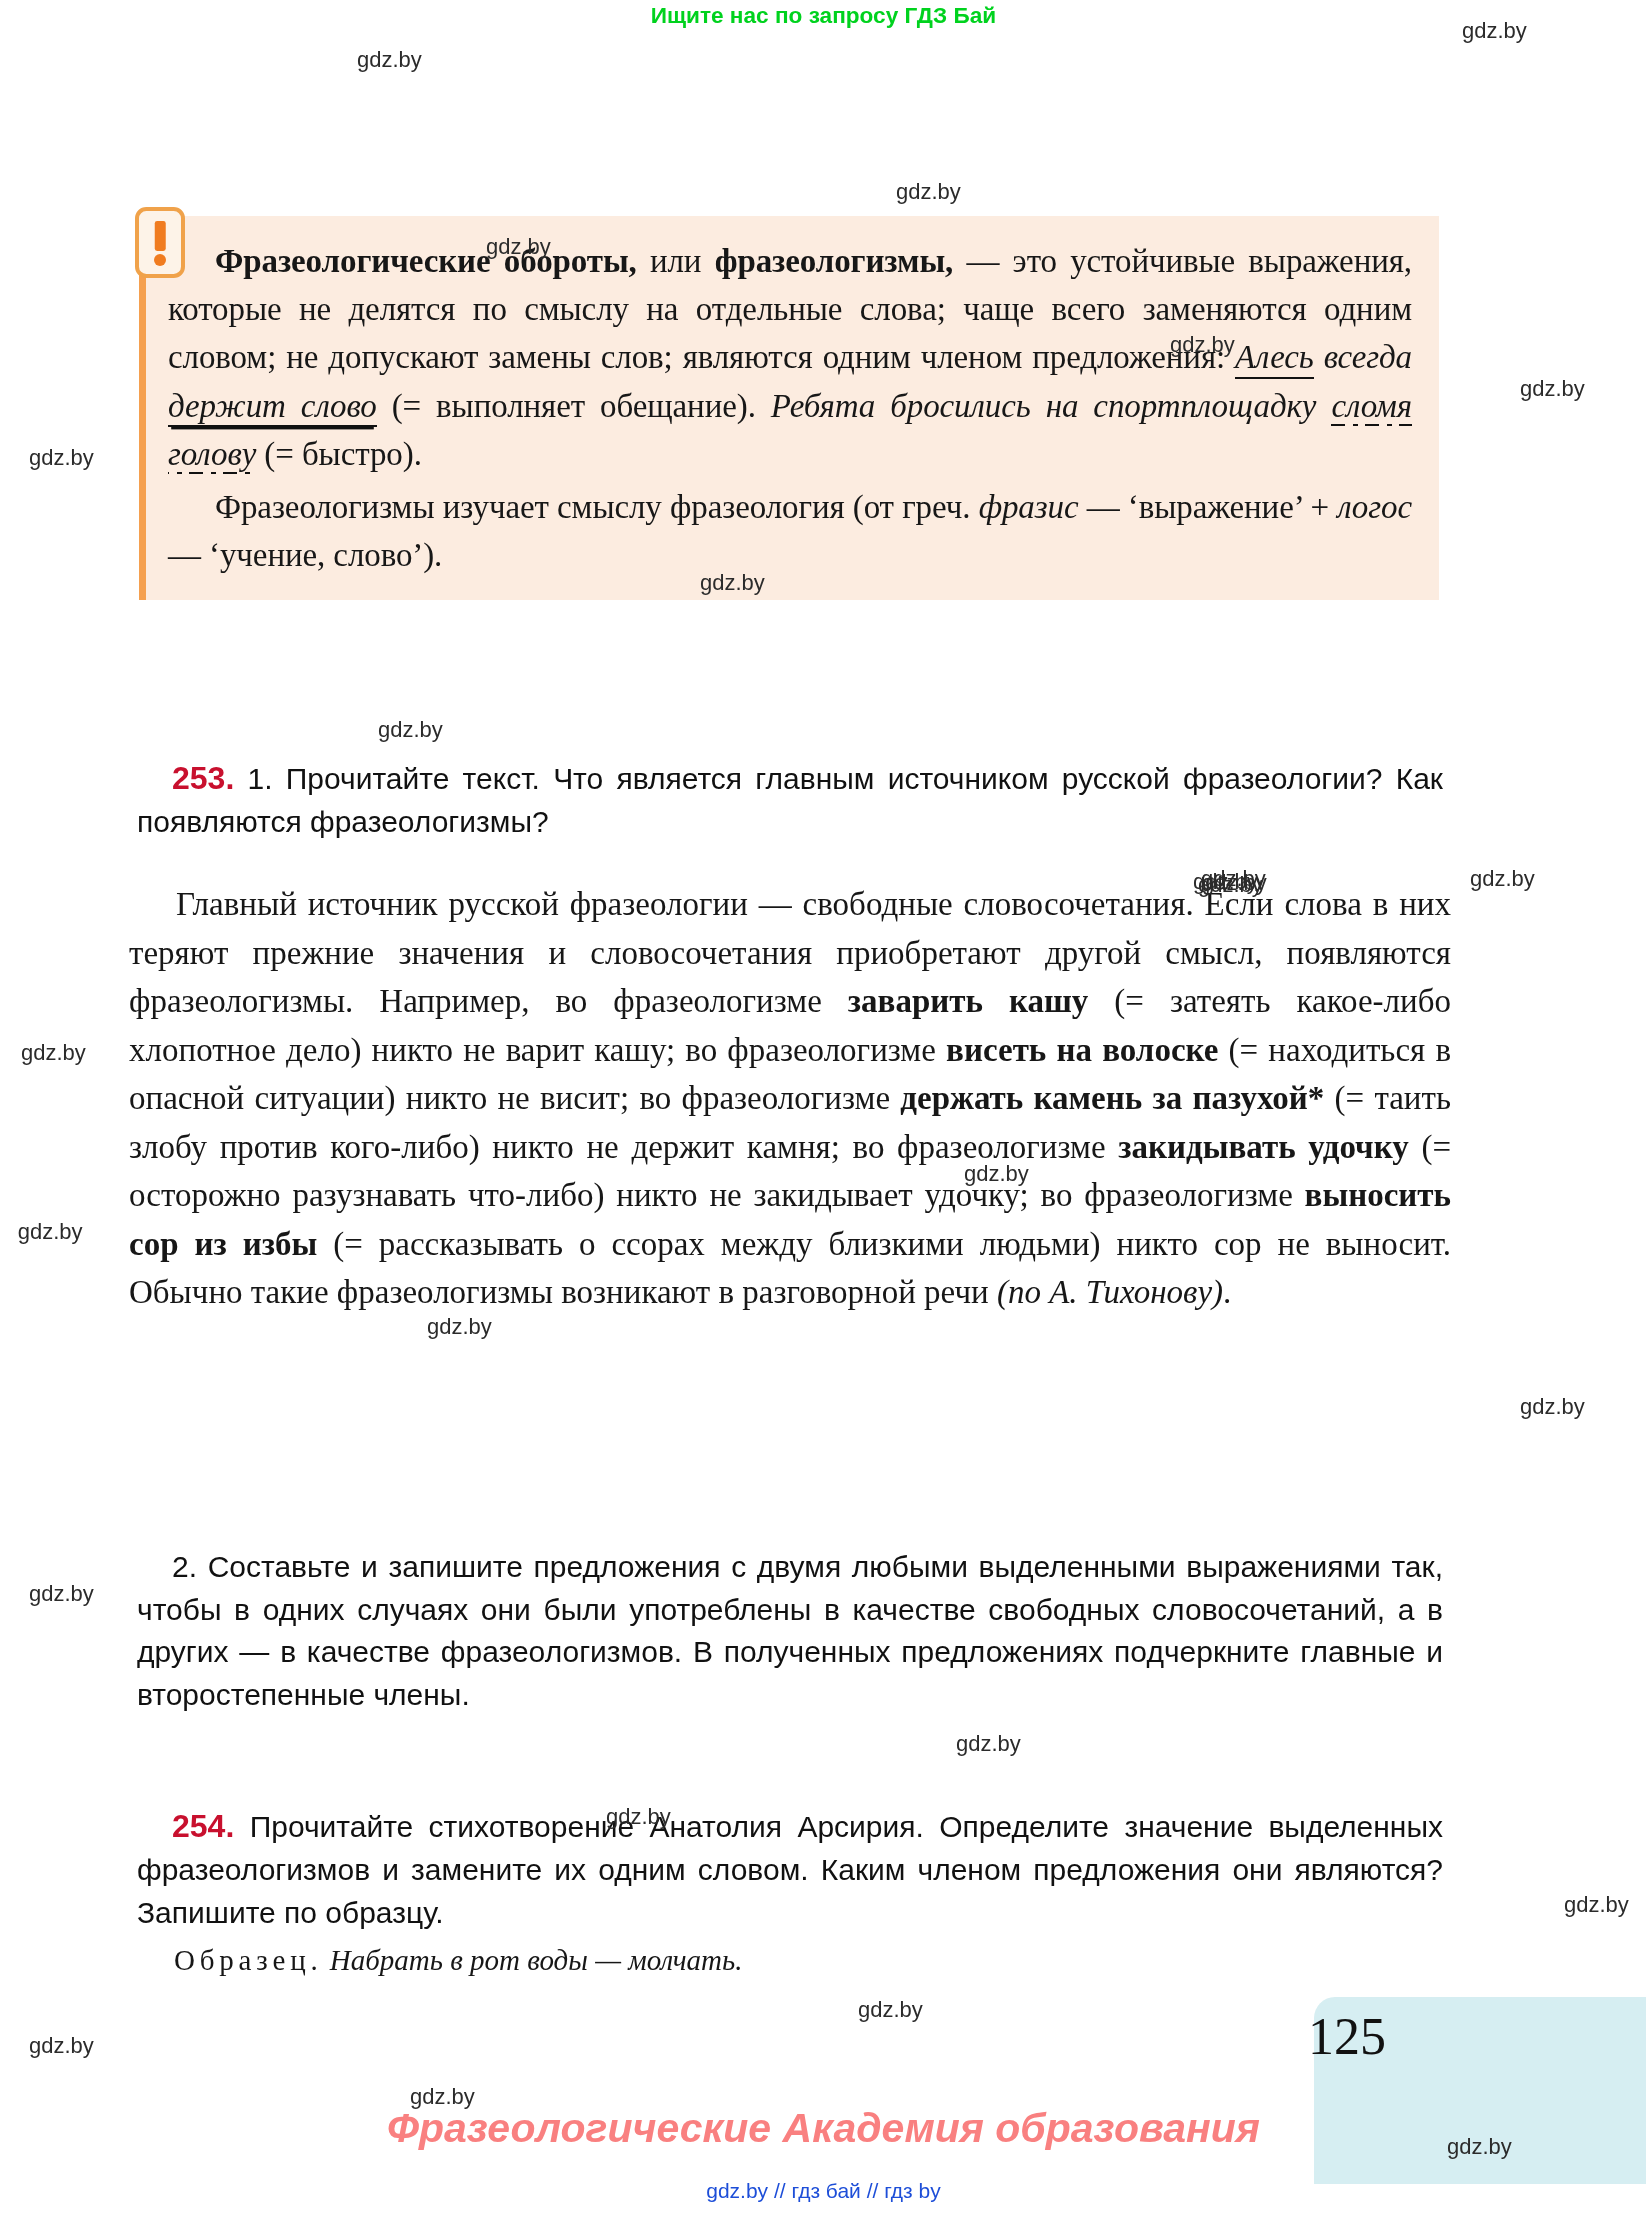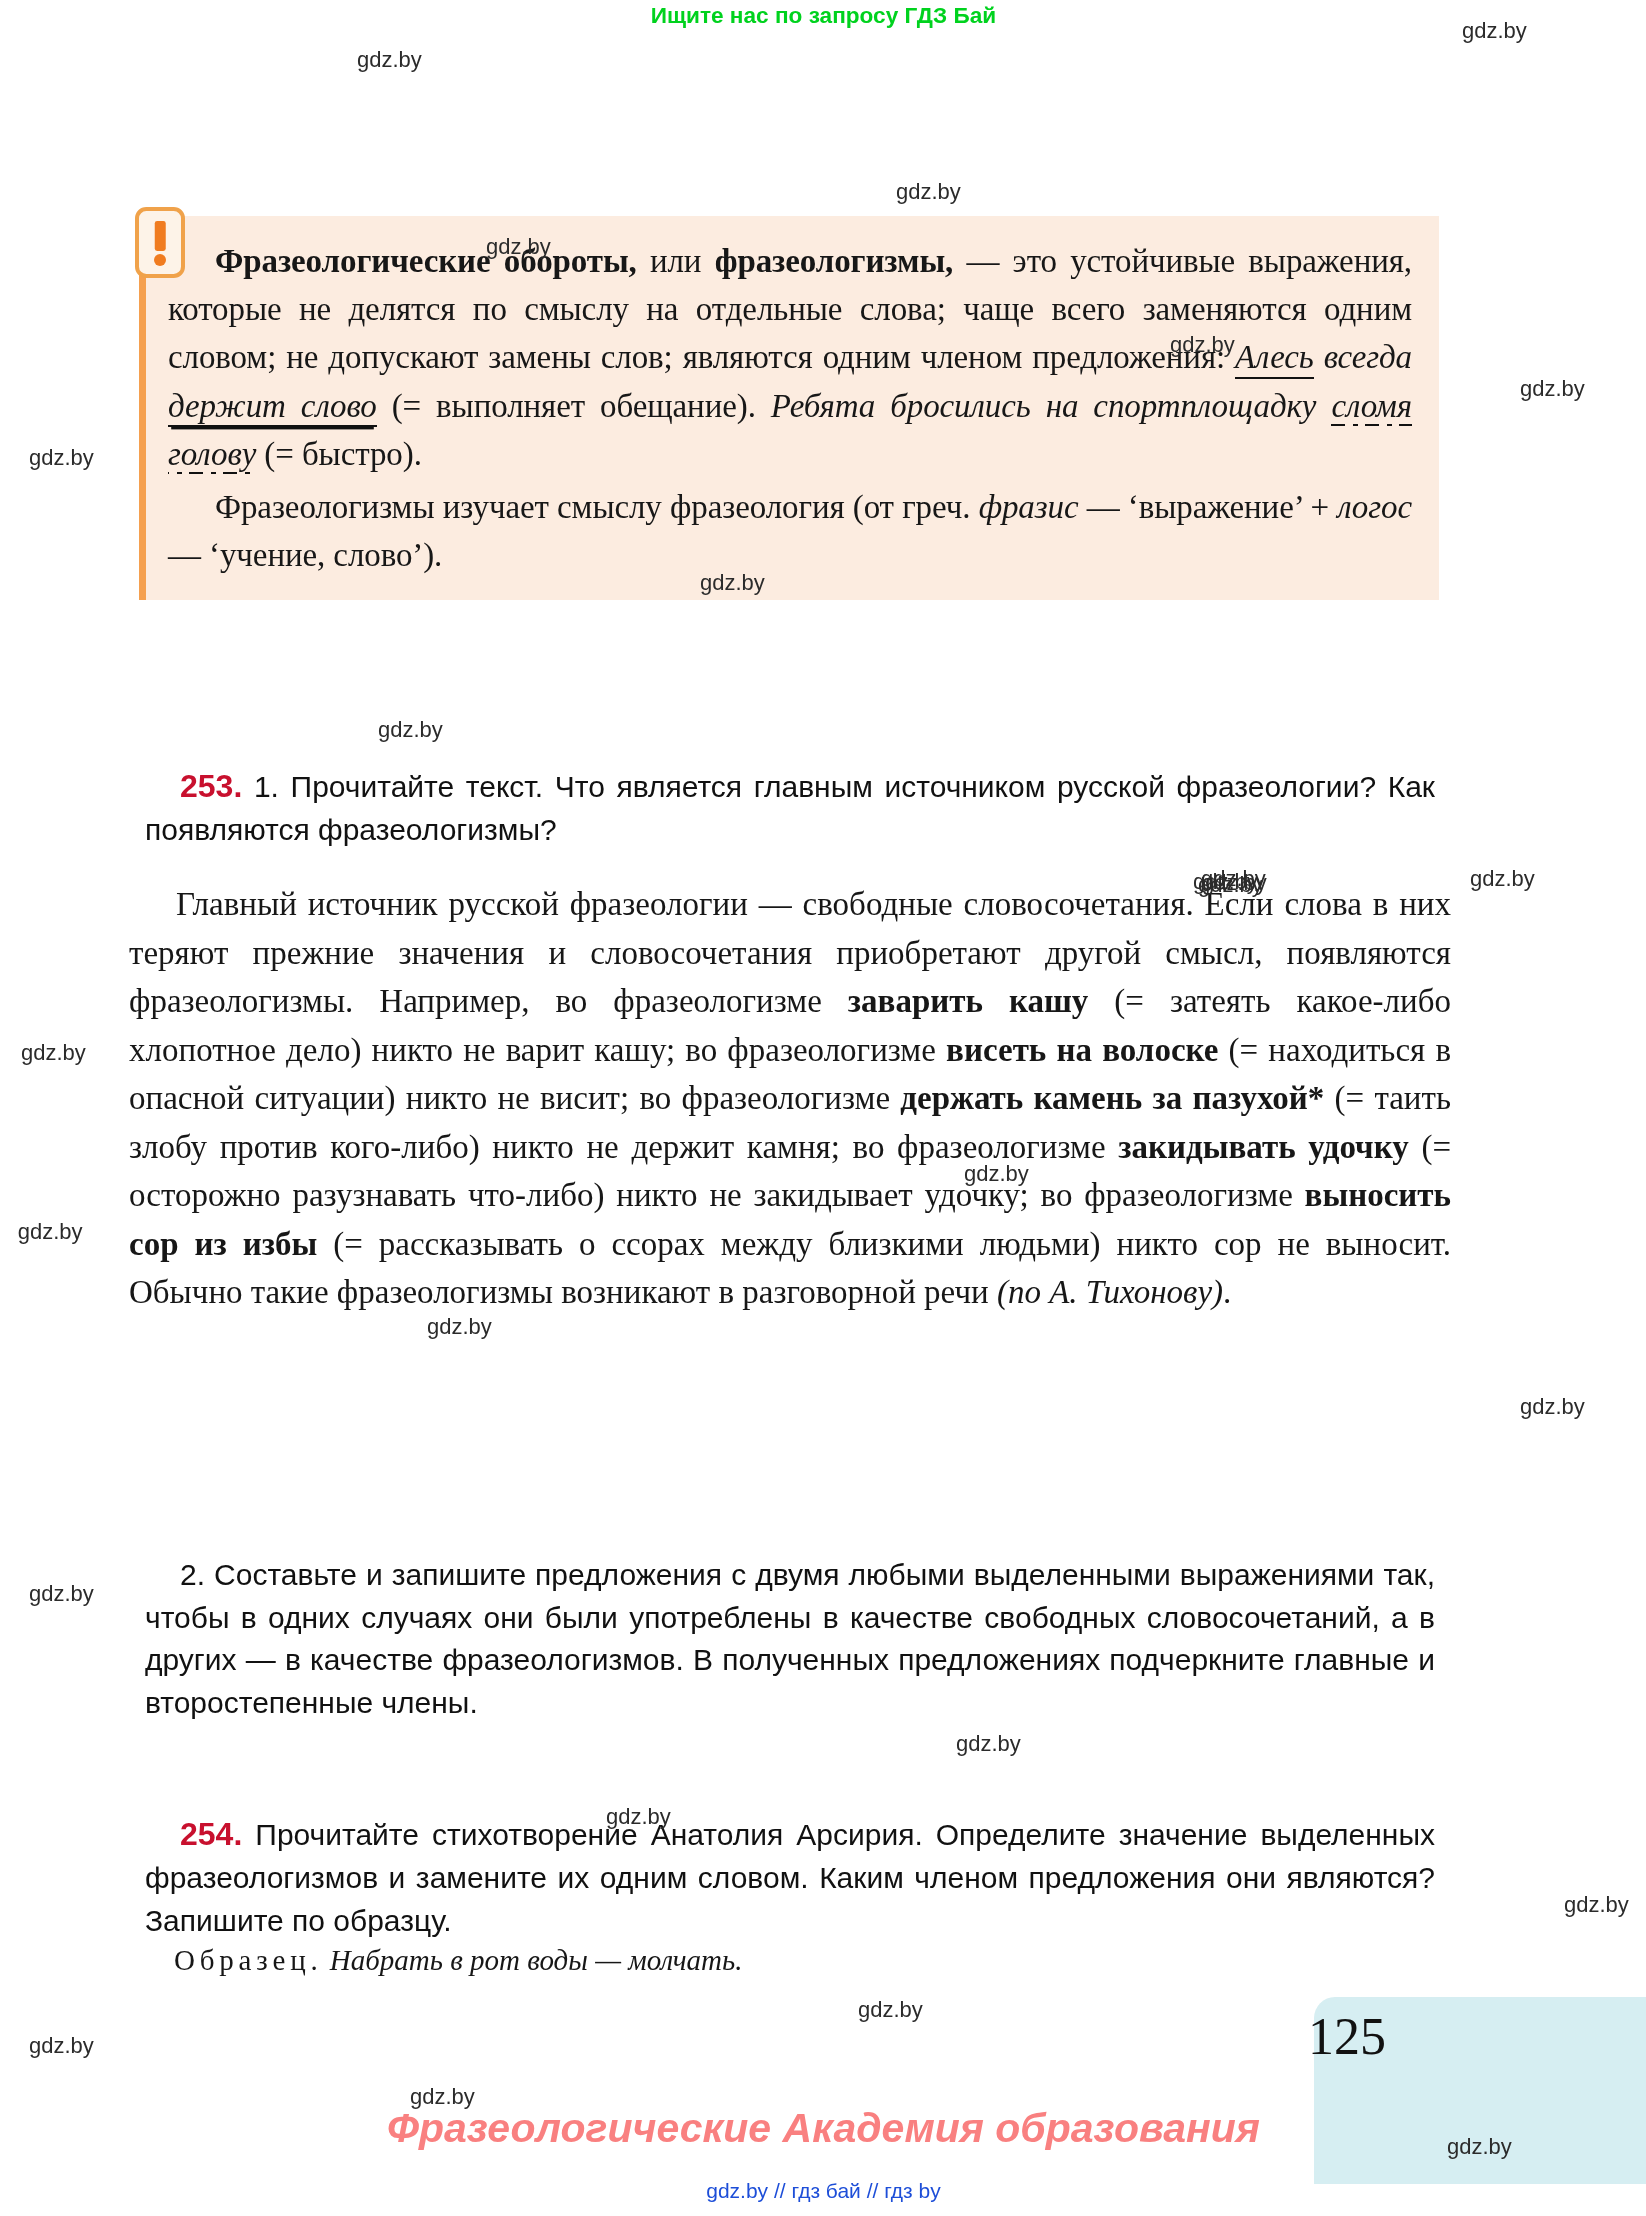--- a/index.html
+++ b/index.html
@@ -150,21 +150,21 @@
     font-family: "Liberation Sans", sans-serif;
     font-weight: bold;
     font-size: 32px;
   }
   .task {
     font-family: "Liberation Sans", sans-serif;
     font-size: 30px;
     line-height: 1.42;
     text-align: justify;
     text-justify: inter-word;
-    margin: 16px;
+    margin: 8px;
     color: #111;
   }
   .task .ind { display: inline-block; width: 35px; }
   .body-serif {
     font-family: "Liberation Serif", serif;
     font-size: 33px;
     line-height: 1.47;
     text-align: justify;
     text-justify: inter-word;
     margin: 0;

